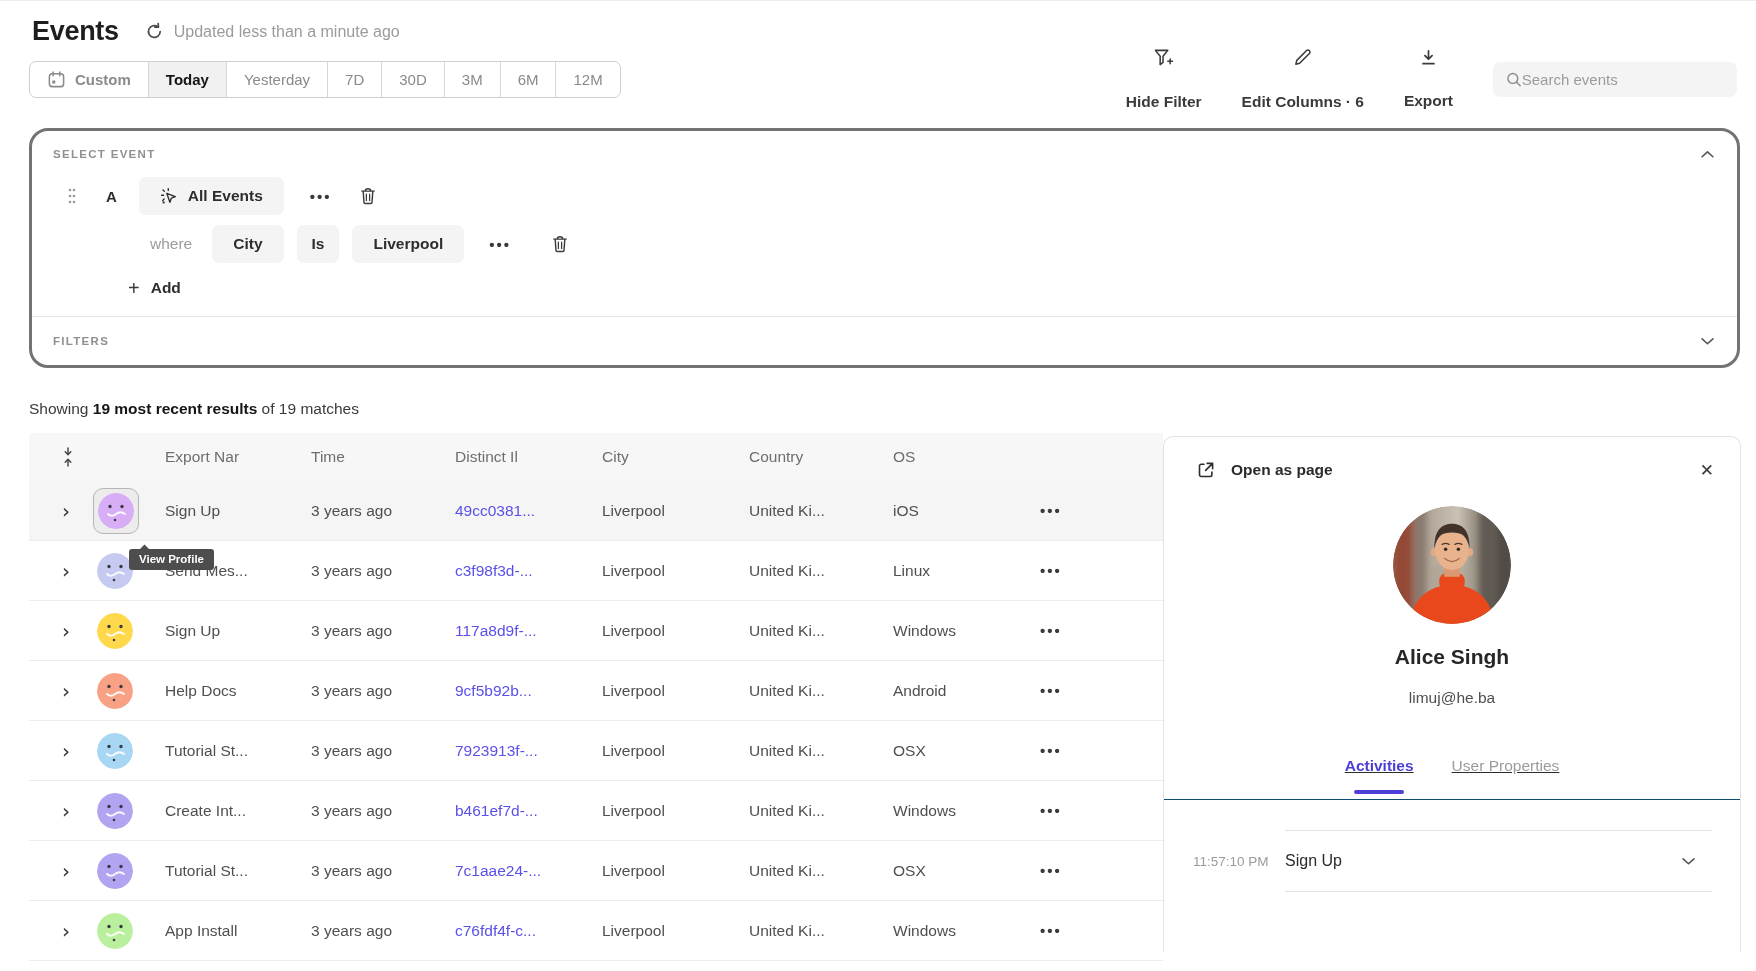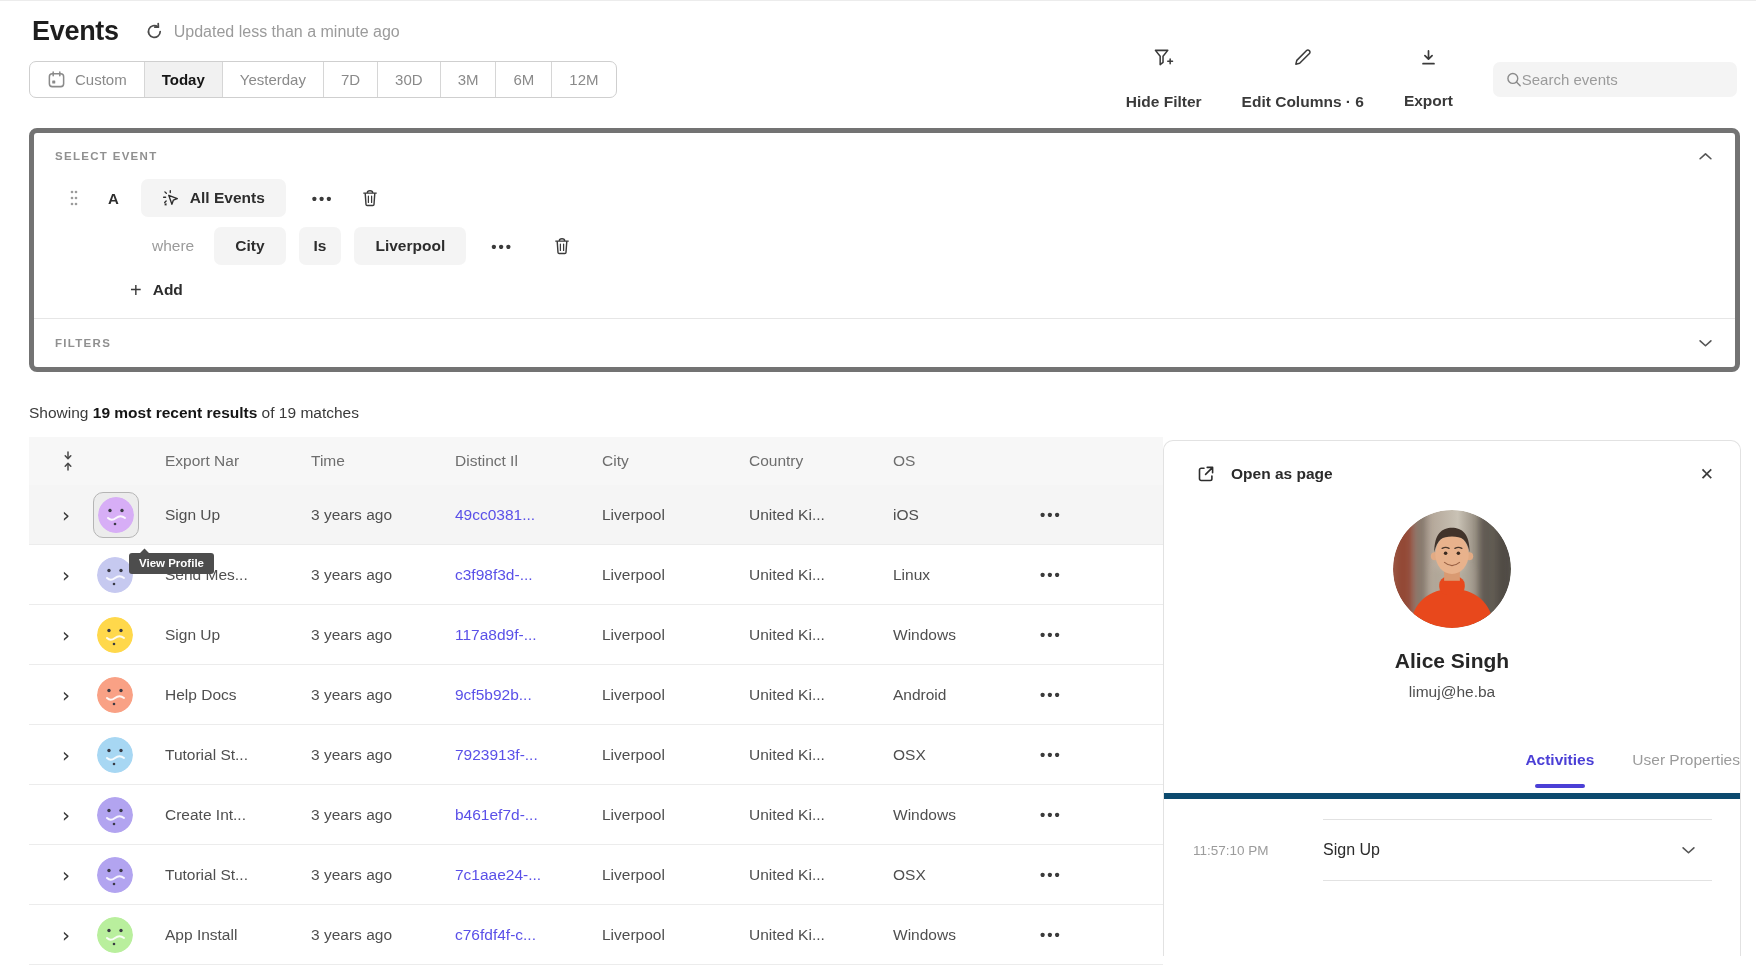--- a/index.html
+++ b/index.html
@@ -13,33 +13,33 @@
   .refresh-btn { margin-left:26px; display:flex; align-items:center; cursor:pointer; }
   .updated-text { margin-left:10px; font-size:16px; color:#9b9b9b; }
 
   
   .toolbar { margin-top:14px; display:flex; align-items:center; justify-content:space-between;
     padding:0 19px 0 29px; height:37px; }
   .segmented { display:inline-flex; align-items:stretch; height:37px; border:1px solid #cfcfcf;
     border-radius:7px; overflow:hidden; background:#fff; }
   .seg-item { display:flex; align-items:center; gap:9px; padding:0 17px; font-size:15px;
     color:#8a8a8a; border-left:1px solid #d6d6d6; cursor:pointer; white-space:nowrap; }
-  .seg-item:first-child { border-left:none; }
+  .seg-item:first-child { border-left:none;font-weight:bold; }
   .seg-item.active { background:#f1f1f1; color:#141414; font-weight:700; }
   .right-tools { display:flex; align-items:center; gap:40px; }
   .tool-btn { display:flex; align-items:center; gap:26px; font-size:15.5px; font-weight:600;
     color:#3a3a3a; cursor:pointer; white-space:nowrap;flex-direction:column; }
   .search-box { width:244px; height:35px; background:#f4f4f4; border-radius:7px;
     display:flex; align-items:center; padding:0 13px; }
   .search-box input { border:none; outline:none; background:transparent; font-size:15px;
     color:#555; width:100%; font-family:"Liberation Sans", sans-serif; }
   .search-box input::placeholder { color:#9b9b9b; }
 
   
-  .query-card { margin:30px 16px 0 29px; border:5px solid #737373; border-radius:8px; background:#fff;text-align:center; }
+  .query-card { margin:30px 16px 0 29px; border:3px solid #737373; border-radius:19px; background:#fff;text-align:center; }
   .qc-head { display:flex; align-items:center; justify-content:space-between; padding:17px 22px 0 21px; }
   .section-label { font-size:11.5px; font-weight:700; letter-spacing:1.3px; color:#909090; }
   .event-row { display:flex; align-items:center; margin:17px 0 0 36px; }
   .drag-handle { display:flex; cursor:grab; }
   .row-letter { font-size:15px; font-weight:700; color:#2d2d2d; margin-left:30px; }
   .pill { display:inline-flex; align-items:center; gap:10px; background:#f4f4f4; border-radius:7px;
     height:38px; padding:0 21px; font-size:15.5px; font-weight:600; color:#2d2d2d; cursor:pointer;
     white-space:nowrap; }
   .pill.small { padding:0 15px; }
   .event-pill { margin-left:22px; }
@@ -88,30 +88,30 @@
     background:#4d4d4d; transform:rotate(45deg); }
 
   
   .profile-panel { width:578px; margin-top:3px; height:516px; border:1px solid #e2e2e2; border-bottom:none;
     border-radius:10px 10px 0 0; background:#fff; }
   .panel-head { display:flex; align-items:center; gap:15px; padding:23px 26px 0 32px; }
   .panel-head-label { font-size:15.5px; font-weight:700; color:#2b2b2b; }
   .close-btn { margin-left:auto; font-size:17px; color:#3a3a3a; cursor:pointer; line-height:1; }
   .photo-circle { width:118px; height:118px; border-radius:50%; overflow:hidden; margin:26px auto 0; }
   .profile-name { margin-top:21px; text-align:center; font-size:21px; font-weight:700; color:#262626; }
-  .profile-email { margin-top:10px; text-align:center; font-size:15.5px; color:#4f4f4f; }
-  .panel-tabs { margin-top:50px; display:flex; justify-content:flex-end; gap:38px;
-    border-bottom:6px solid #0c4a6e; }
+  .profile-email { margin-top:20px; text-align:center; font-size:15.5px; color:#4f4f4f; }
+  .panel-tabs { margin-top:50px; display:flex; justify-content:center; gap:38px;
+    border-bottom:1px solid #0c4a6e;text-decoration:underline; }
   .ptab { position:relative; padding-bottom:24px; font-size:15.5px; color:#9b9b9b; cursor:pointer; }
   .ptab.active { color:#4b3fd6; font-weight:700; }
   .ptab.active::after { content:''; position:absolute; left:50%; transform:translateX(-50%);
     bottom:5px; width:50px; height:4px; border-radius:2px; background:#4b3fd6; }
   .panel-date-row { display:flex; align-items:center; gap:14px; padding:38px 0 0 32px; }
   .panel-date { font-size:16.5px; font-weight:700; color:#222; }
-  .entry-row { display:flex; align-items:stretch; margin-top:20px;gap:38px; }
+  .entry-row { display:flex; align-items:stretch; margin-top:30px; }
   .entry-time { width:121px; padding-left:29px; font-size:13.5px; color:#9b9b9b;
     display:flex; align-items:center; flex:none; }
   .entry-main { flex:1; margin-right:28px; height:62px; border-top:1px solid #e2e2e2;
     border-bottom:1px solid #e2e2e2; display:flex; align-items:center; justify-content:space-between;
     padding-right:16px; font-size:16px; color:#2b2b2b; cursor:pointer; }
 </style>
 </head>
 <body>
 
 <div class="page">

